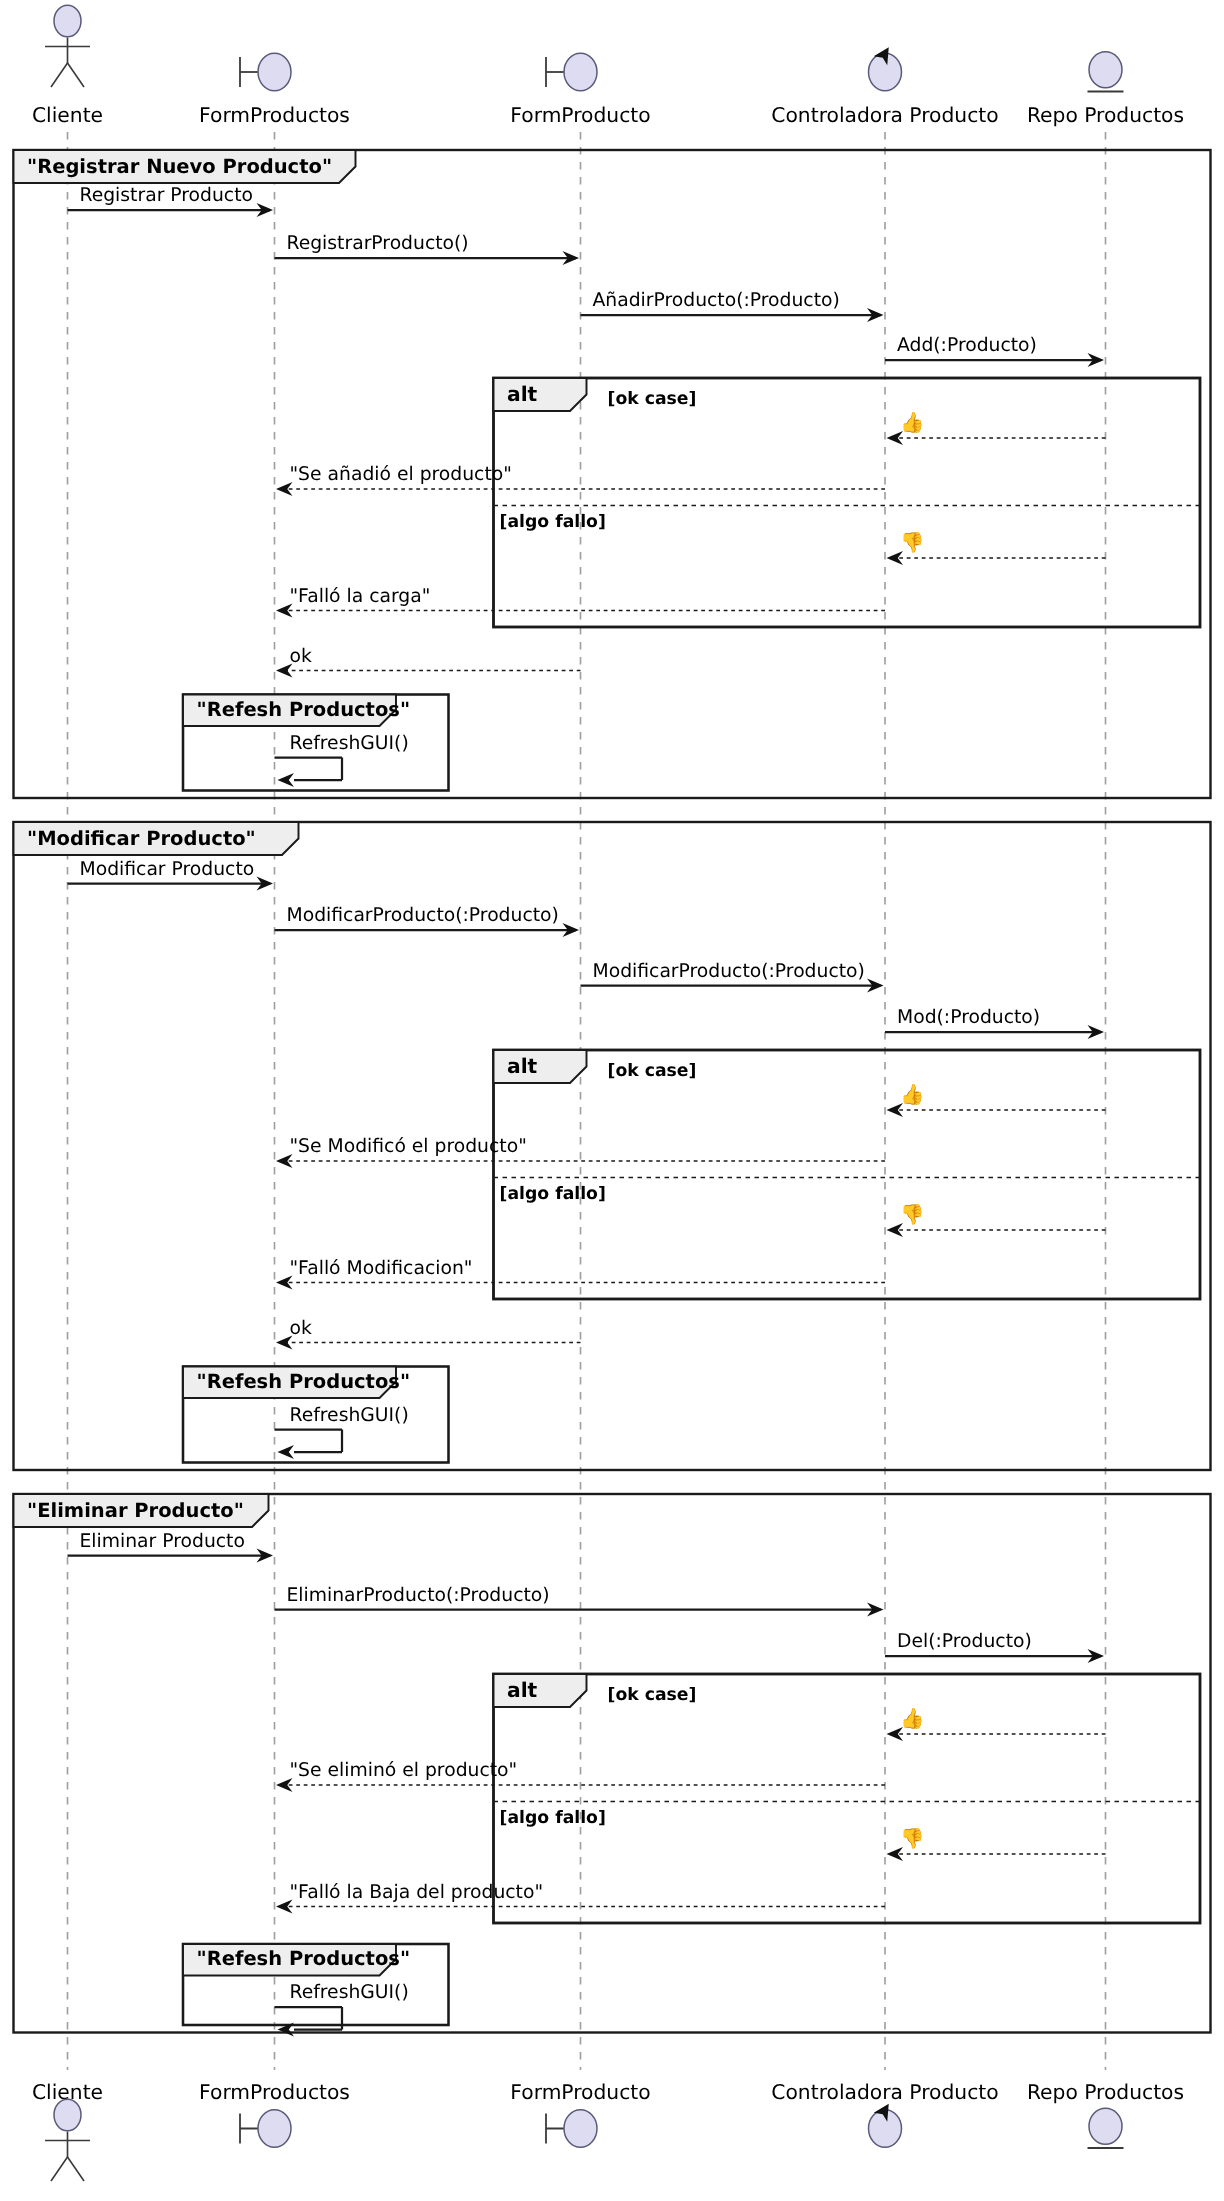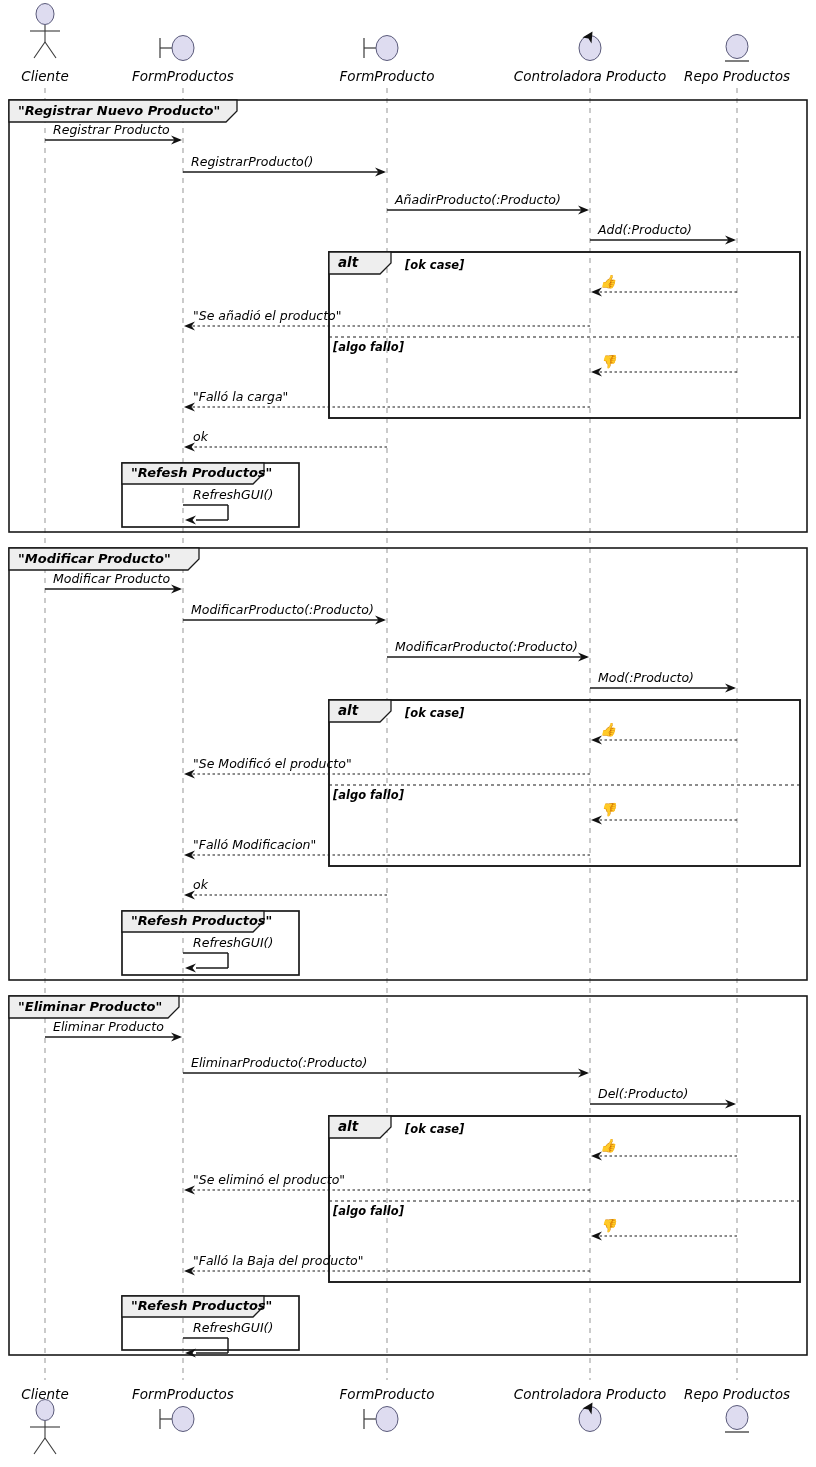--- a/index.html
+++ b/index.html
@@ -1,21 +1,21 @@
 <!DOCTYPE html>
 <html><head>
 <meta charset="utf-8">
 <style>
   html,body{margin:0;padding:0;background:#ffffff;}
   body{
     font-family:"DejaVu Sans","Liberation Sans",sans-serif;
     width:816px;height:1467px;position:relative;overflow:hidden;
     -webkit-font-smoothing:antialiased;
   }
-  #stage{position:absolute;left:0;top:0;width:816px;height:1467px;font-style:italic;}
+  #stage{position:absolute;left:0;top:0;width:816px;height:1467px;}
   svg{display:block;}
   .lbl{font-family:"DejaVu Sans","Liberation Sans",sans-serif;font-size:12.5px;fill:#000;}
   .plabel{font-family:"DejaVu Sans","Liberation Sans",sans-serif;font-size:13.5px;fill:#000;}
   .fragtitle{font-family:"DejaVu Sans","Liberation Sans",sans-serif;font-size:13px;font-weight:bold;fill:#000;}
   .alttitle{font-family:"DejaVu Sans","Liberation Sans",sans-serif;font-size:13.5px;font-weight:bold;fill:#000;}
   .guard{font-family:"DejaVu Sans","Liberation Sans",sans-serif;font-size:11.5px;font-weight:bold;fill:#000;}
   .emoji{font-size:13px;fill:#222;}
 </style>
 </head>
 <body>

